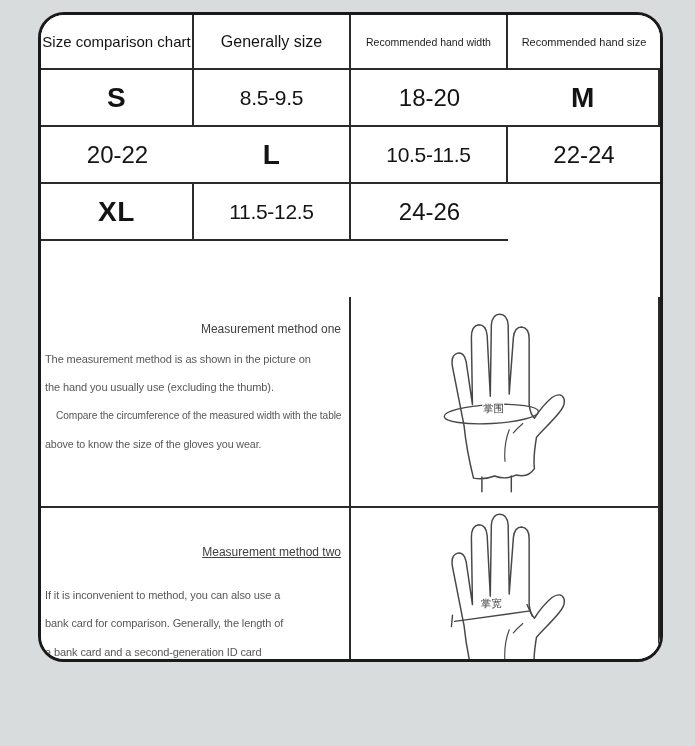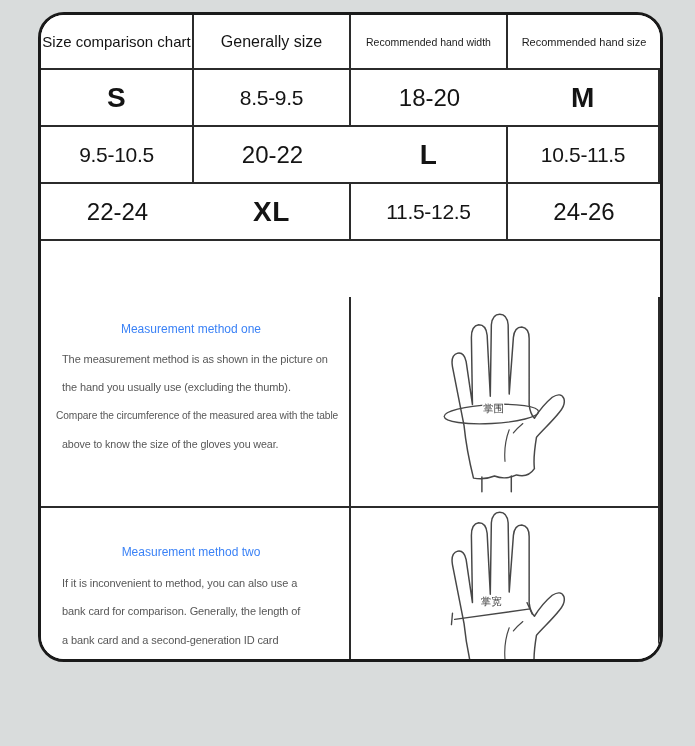--- a/index.html
+++ b/index.html
@@ -37,27 +37,27 @@
   .h4 { font-size:11px; color:#1c1c1c; }
   .size-label { font-size:28px; font-weight:600; letter-spacing:.5px; }
   .num { font-size:21px; font-weight:500; letter-spacing:-.3px; }
   .num2 { font-size:24px; font-weight:500; }
   .unit { font-size:23px; font-weight:600; }
   .method-cell {
     flex-direction:column; align-items:stretch; justify-content:flex-start;
     text-align:left; padding:0 8px 0 0;
   }
   .m-title {
-    text-align:center; font-size:12px; color:#3b82f6;
+    text-align:right; font-size:12px; color:#404040;
     margin-top:25px; margin-bottom:9px;
   }
-  .m-title.two { margin-top:37px; margin-bottom:10px; }
+  .m-title.two { margin-top:37px; margin-bottom:22px;text-decoration:underline; }
   .m-line {
     font-size:11px; color:#575757; line-height:28.4px;
-    padding-left:21px; letter-spacing:-.1px; white-space:nowrap;
+    padding-left:4px; letter-spacing:-.1px; white-space:nowrap;
   }
   .m-line.sm { font-size:10.2px; padding-left:15px; }
   .m-line.sm2 { font-size:10.7px; }
   .illus-cell { padding-top:2px; }
   svg text {
     font-family:"DejaVu Sans","Liberation Sans",sans-serif;
     font-size:10px; fill:#3a3a3a;
     paint-order:stroke; stroke:#ffffff; stroke-width:2.5px;
   }
 </style>
@@ -71,36 +71,35 @@
     <div class="c h2">Generally size</div>
     <div class="c h3">Recommended hand width</div>
     <div class="c h4 no-r">Recommended hand size</div>
 
 
     <div class="c size-label">S</div>
     <div class="c num">8.5-9.5</div>
     <div class="c num2 no-r">18-20</div>
 
     <div class="c size-label">M</div>
-    <div class="c num">9.5-10.5</div>
     <div class="c num2 no-r">20-22</div>
 
     <div class="c size-label">L</div>
     <div class="c num">10.5-11.5</div>
     <div class="c num2 no-r">22-24</div>
 
     <div class="c size-label">XL</div>
     <div class="c num">11.5-12.5</div>
     <div class="c num2 no-r">24-26</div>
 
     <div class="c method-cell" style="grid-column:1/3; grid-row:6;">
       <div class="m-title">Measurement method one</div>
       <div class="m-line">The measurement method is as shown in the picture on</div>
       <div class="m-line">the hand you usually use (excluding the thumb).</div>
-      <div class="m-line sm">Compare the circumference of the measured area with the table</div>
+      <div class="m-line sm">Compare the circumference of the measured width with the table</div>
       <div class="m-line sm2">above to know the size of the gloves you wear.</div>
     </div>
 
     <div class="c illus-cell" style="grid-column:3/5; grid-row:6;">
       <svg width="126" height="181" viewBox="0 0 120 172" fill="none" stroke="#474747" stroke-width="1.4" stroke-linecap="round" stroke-linejoin="round">
         <path fill="#ffffff" d="M30 158
           C27 146 23 128 21 108 L10 52 Q8 41 15 39 Q21 38 23 47 L29 88
           L28 24 Q28 13 35 12 Q42 12 43 22 L46 80
           L47 12 Q48 2 55 2 Q62 2 63 12 L64 78
           L68 24 Q69 14 76 14 Q83 15 83 25 L83 88

